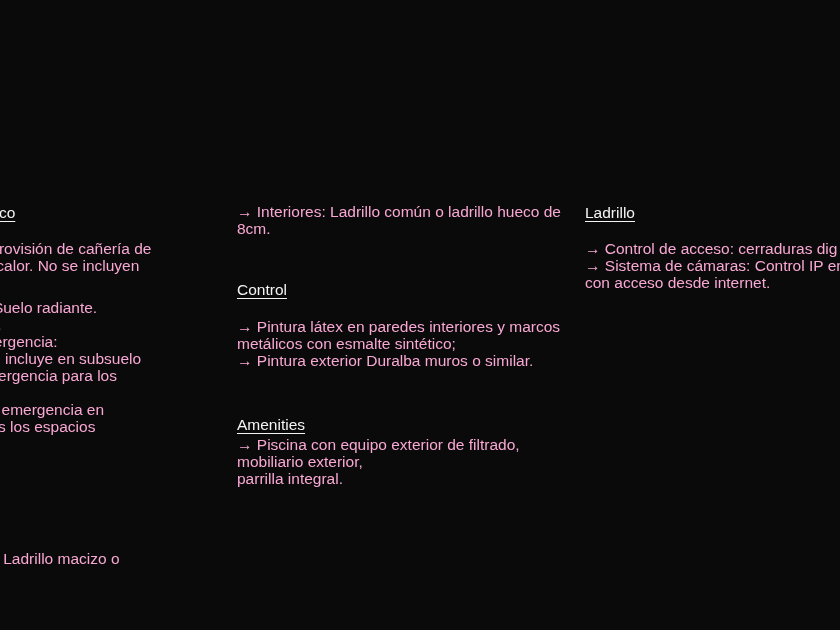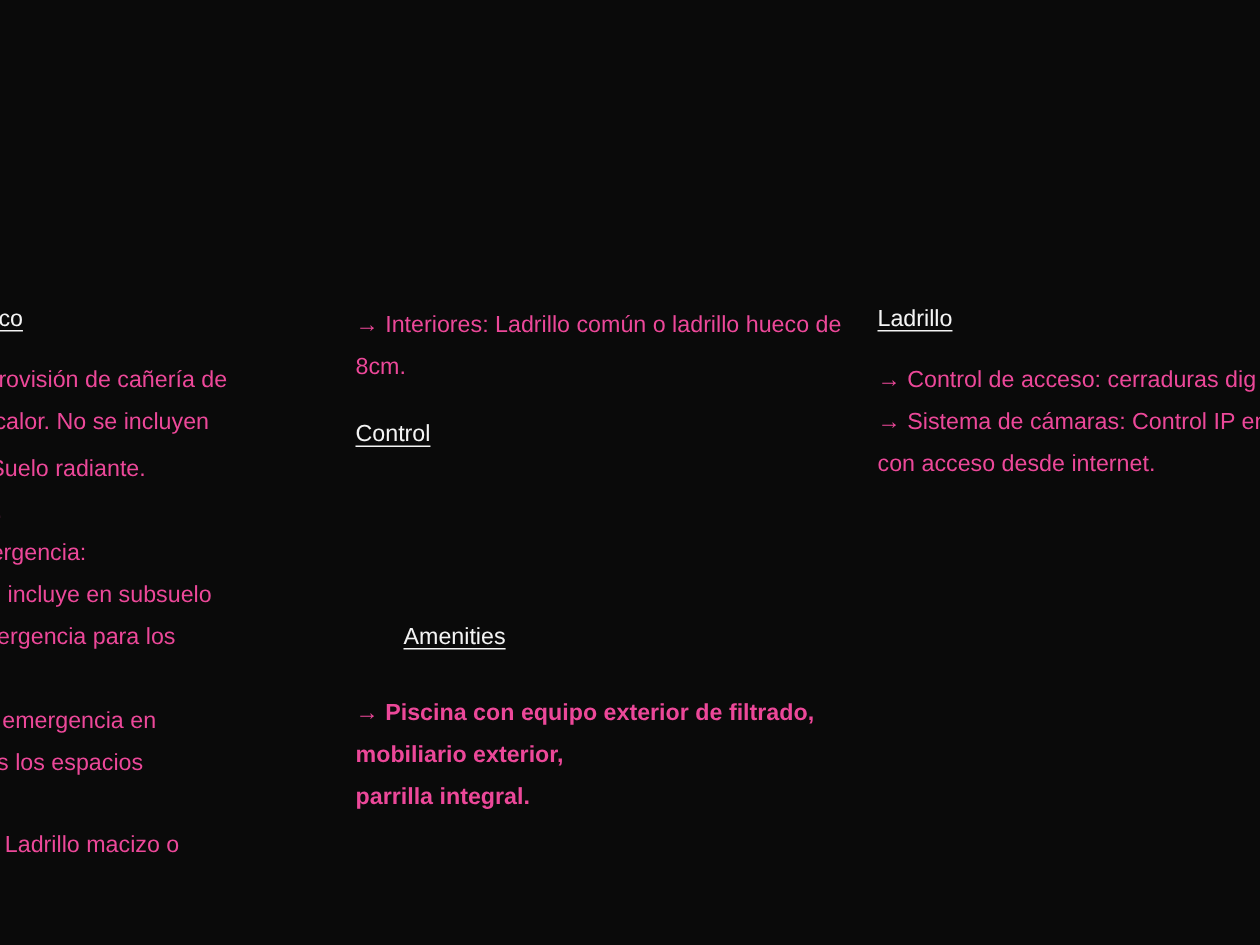--- a/index.html
+++ b/index.html
@@ -45,22 +45,22 @@
   .heading {
     font-size: 15.5px;
     line-height: 20px;
     text-decoration: underline;
     text-underline-offset: 3px;
     color: #f4f4f4;
     white-space: nowrap;
   }
   .para {
     font-size: 15.5px;
-    line-height: 28px;
-    color: #ec4899;
+    line-height: 17px;
+    color: #f9a8d4;
     white-space: pre-wrap;
   }
   .nowrap {
     white-space: pre;
   }
 </style>
 </head>
 <body>
 
 <div class="page">
@@ -79,23 +79,26 @@
 res y todos los espacios</div>
     <div class="block para" style="top:550px;">divisorias: Ladrillo macizo o
  portante;</div>
   </div>
 
   <div class="col col-mid">
     <div class="block para" style="top:203px;">→ Interiores: Ladrillo común o ladrillo hueco de
 8cm.</div>
 
     <div class="block heading" style="top:280px;">Control</div>
+    <div class="block para" style="top:318px;">→ Pintura látex en paredes interiores y marcos
+metálicos con esmalte sintético;
+→ Pintura exterior Duralba muros o similar.</div>
 
-    <div class="block heading" style="top:415px;margin-left:32px;">Amenities</div>
-    <div class="block para" style="top:462px;font-weight:bold;">→ Piscina con equipo exterior de filtrado,
+    <div class="block heading" style="top:415px;">Amenities</div>
+    <div class="block para" style="top:436px;">→ Piscina con equipo exterior de filtrado,
 mobiliario exterior,
 parrilla integral.</div>
   </div>
 
   <div class="col col-right">
     <div class="block heading" style="top:203px;">Ladrillo</div>
     <div class="block para nowrap" style="top:240px;">→ Control de acceso: cerraduras dig
 → Sistema de cámaras: Control IP en
 con acceso desde internet.</div>
   </div>

